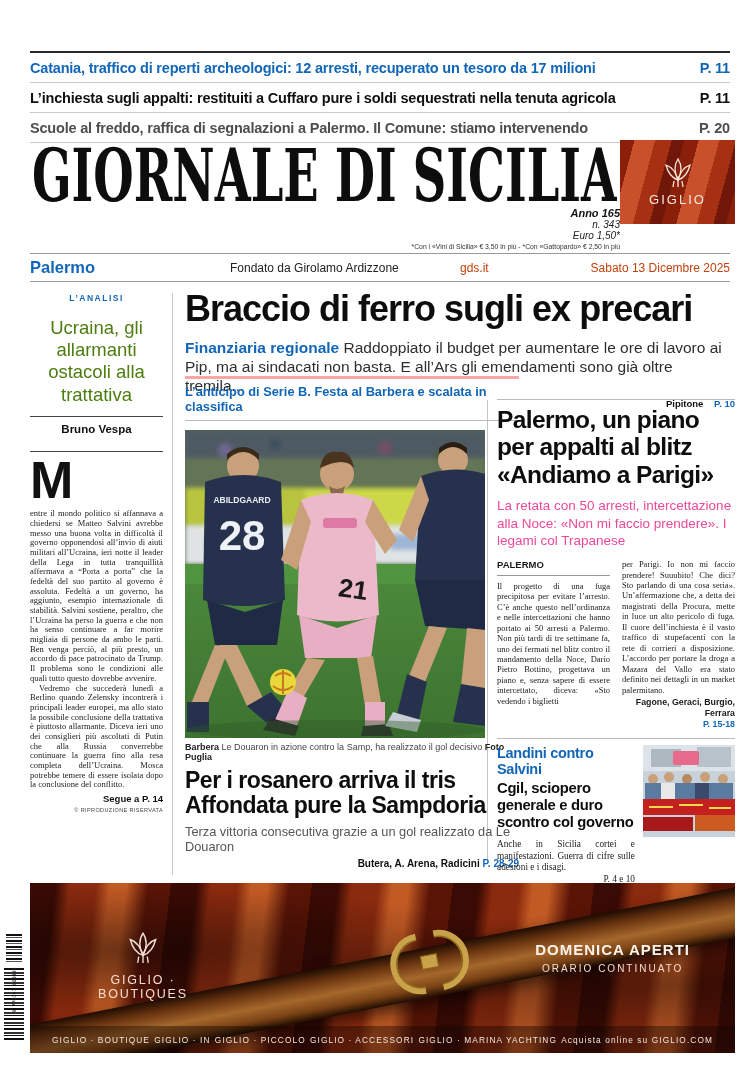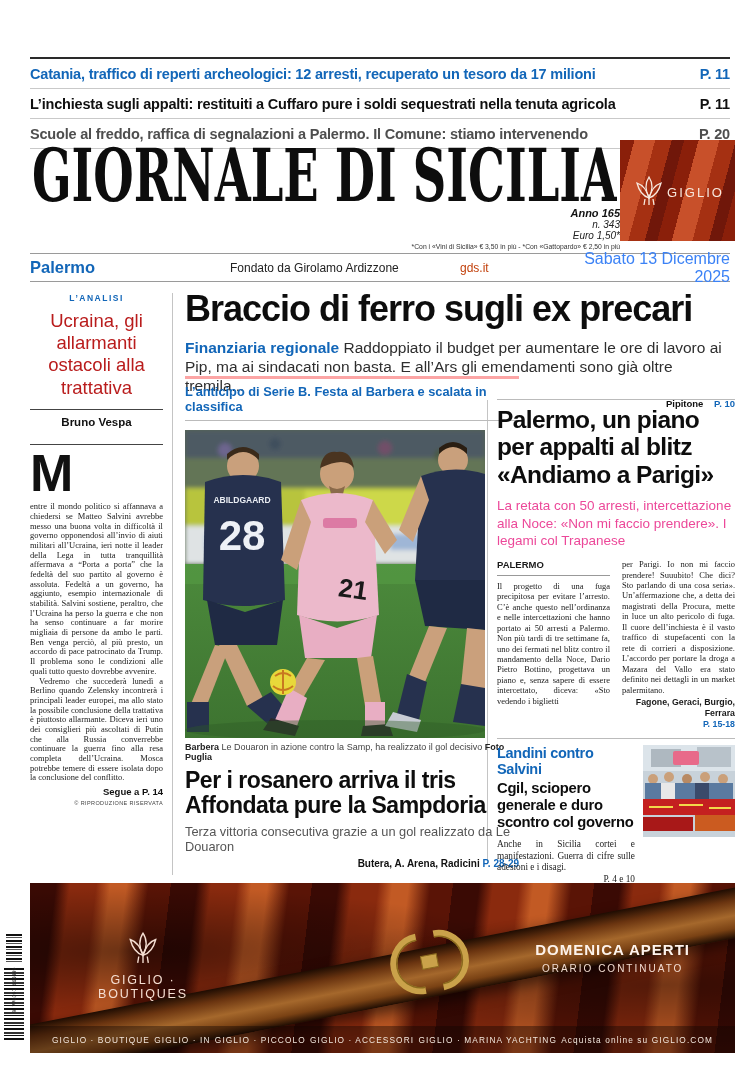--- a/index.html
+++ b/index.html
@@ -1,43 +1,43 @@
 <!DOCTYPE html>
 <html><head>
 <meta charset="utf-8">
 <style>
   html,body{margin:0;padding:0;background:#ffffff;}
   .page{position:relative;width:755px;height:1080px;background:#fff;overflow:hidden;
         font-family:"Liberation Sans",sans-serif;color:#111;}
   
-  .teasers{position:absolute;left:30px;top:57px;width:700px;border-top:2px solid #2a2a2a;}
+  .teasers{position:absolute;left:30px;top:51px;width:700px;border-top:2px solid #2a2a2a;}
   .teaser{display:flex;justify-content:space-between;align-items:center;height:29px;
           border-bottom:1px solid #c9c9c9;font-weight:bold;font-size:14.5px;letter-spacing:-0.2px;}
   .teaser .pg{font-weight:bold;white-space:nowrap;padding-left:10px;}
   .t-blue{color:#1266b8;} .t-black{color:#101010;} .t-gray{color:#4e4e4e;}
   
   .masthead-title{position:absolute;left:32px;top:137px;}
   .anno{position:absolute;left:240px;top:207px;width:380px;text-align:right;line-height:1.1;font-style:italic;}
   .anno .a1{font-weight:bold;font-size:11px;} .anno .a2,.anno .a3{font-size:10px;color:#222;}
   .fineprint{position:absolute;left:140px;top:243px;width:480px;text-align:right;font-size:6.8px;color:#333;}
-  .mast-ad{position:absolute;left:620px;top:140px;width:115px;height:101px;
+  .mast-ad{position:absolute;left:620px;top:140px;width:115px;height:84px;
      background:repeating-linear-gradient(105deg,#8a1f0a 0 14px,#c8502a 14px 34px,#a53012 34px 50px,#70170a 50px 62px);
-     display:flex;flex-direction:row;align-items:center;justify-content:center;}
+     display:flex;flex-direction:column;align-items:center;justify-content:center;}
   .mast-ad .brand{color:#f7e8de;font-size:13px;letter-spacing:2px;margin-top:3px;}
   
   .datebar{position:absolute;left:30px;top:253px;width:700px;height:27px;border-top:1px solid #9a9a9a;
      border-bottom:1px solid #9a9a9a;display:flex;align-items:center;}
   .datebar .ed{color:#1266b8;font-weight:bold;font-size:16.5px;width:200px;}
   .datebar .fo{font-size:12px;color:#222;width:230px;}
   .datebar .gd{font-size:12px;color:#c2410c;width:120px;}
-  .datebar .dt{font-size:16px;color:#3b82f6;flex:1;text-align:right;}
+  .datebar .dt{font-size:12px;color:#c2410c;flex:1;text-align:right;}
   
   .anal{position:absolute;left:30px;top:293px;width:133px;}
   .anal .kick{color:#1266b8;font-size:8.5px;font-weight:bold;letter-spacing:1.5px;text-align:center;}
-  .anal .ttl{font-size:18.5px;line-height:1.2;text-align:center;color:#b91c1c;margin-top:7px;font-weight:400;}
+  .anal .ttl{font-size:18.5px;line-height:1.2;text-align:center;color:#4d7c0f;margin-top:14px;font-weight:400;}
   .anal .rule{border-top:1px solid #444;margin-top:10px;}
   .anal .by{font-weight:bold;font-size:11.5px;text-align:center;padding:6px 0;}
   .anal .drop{font-size:52px;font-weight:bold;line-height:0.95;margin-top:4px;}
   .anal .body{font-family:"Liberation Serif",serif;font-size:8.5px;line-height:1.14;text-align:justify;
      color:#1a1a1a;margin-top:4px;}
   .anal .body p{margin:0;} .anal .body p+p{text-indent:9px;}
   .anal .segue{font-weight:bold;font-size:9.5px;text-align:right;margin-top:3px;font-family:"Liberation Sans",sans-serif;}
   .anal .copy{font-size:5.5px;color:#444;text-align:right;margin-top:3px;letter-spacing:0.4px;}
   .vrule{position:absolute;left:172px;top:293px;width:1px;height:582px;background:#c4c4c4;}
   .vrule2{position:absolute;left:487px;top:400px;width:1px;height:460px;background:#c4c4c4;}

